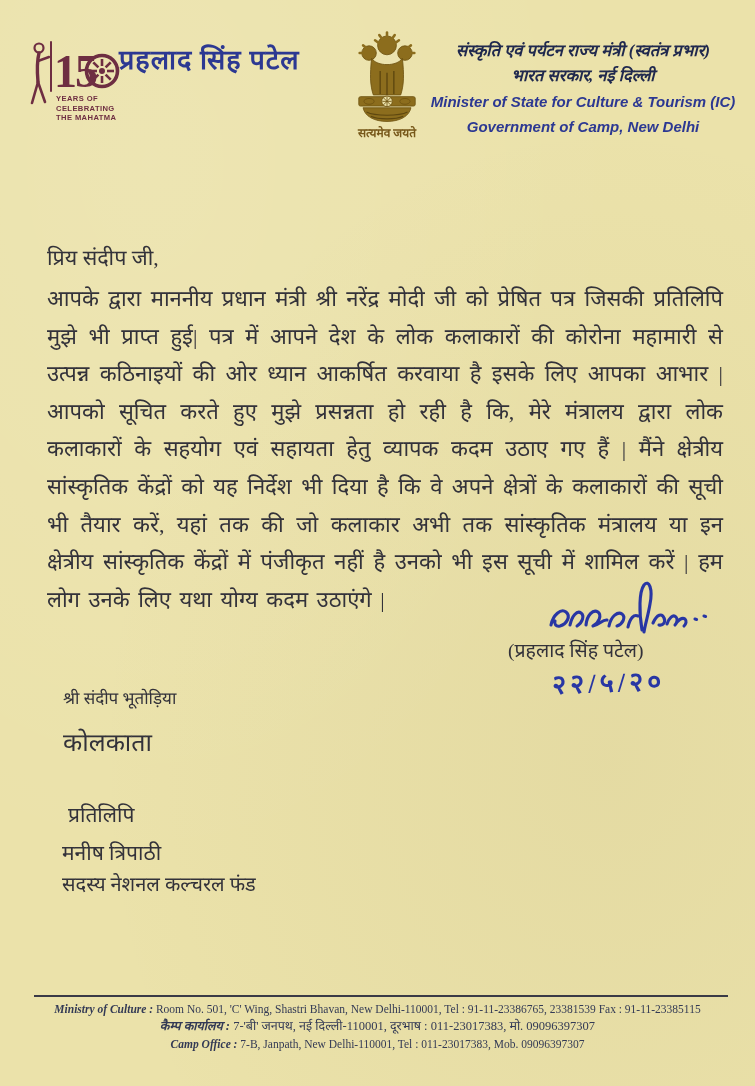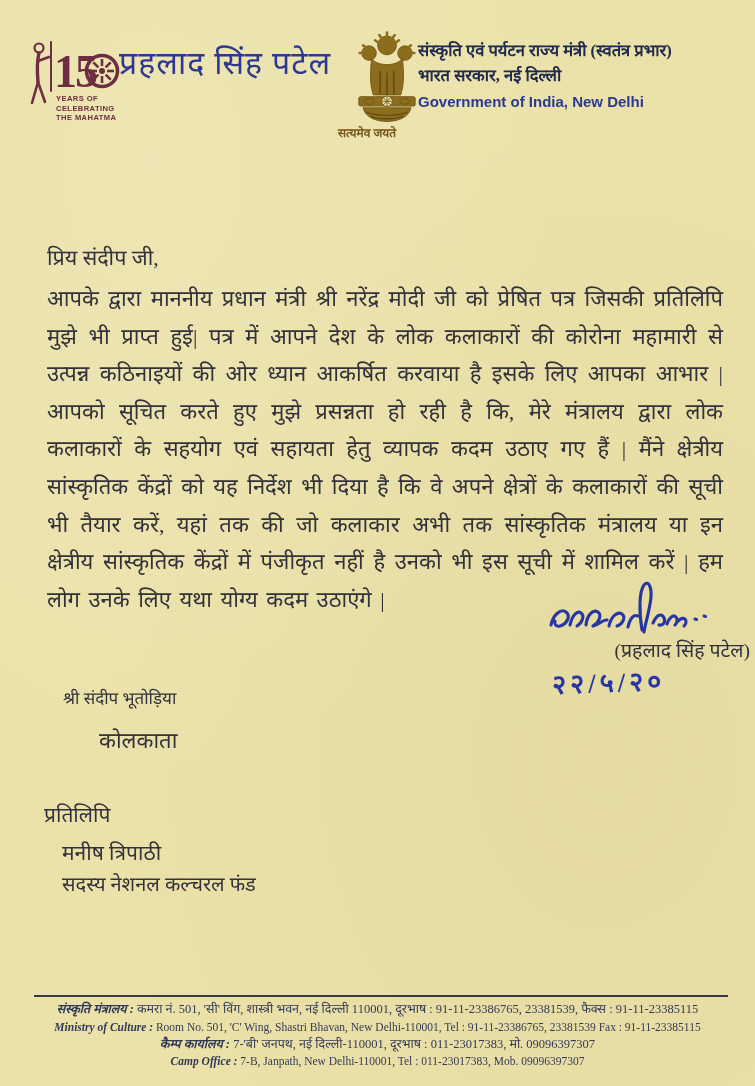--- a/index.html
+++ b/index.html
@@ -12,73 +12,73 @@
       radial-gradient(ellipse at 80% 70%, rgba(120,100,40,0.06), rgba(120,100,40,0) 60%),
       #ebe2aa;
     overflow: hidden;
     font-family: "Liberation Serif", "DejaVu Serif", serif;
   }
   .abs { position: absolute; }
 
   
   .name-hi {
     left: 119px; top: 40px;
-    font-size: 32px; font-weight: normal; color: #2c3892;
+    font-size: 27px; font-weight: bold; color: #2c3892;
     letter-spacing: 1px; white-space: nowrap;
   }
   .name-en {
     left: 119px; top: 76px;
     font-family: "Liberation Sans", "DejaVu Sans", sans-serif;
     font-size: 23px; font-weight: bold; color: #2c3892;
     letter-spacing: 0.5px; white-space: nowrap;
   }
-  .office { left: 418px; top: 38px; width: 330px; text-align: left; }
+  .office { left: 418px; top: 38px; width: 330px; text-align: center; font-style: italic; }
   .office .hi {
     font-size: 16.5px; font-weight: bold; color: #20294e;
     line-height: 25px; white-space: nowrap;
   }
   .office .en {
     font-family: "Liberation Sans", "DejaVu Sans", sans-serif;
     font-size: 15px; font-weight: bold; color: #2c3892;
     line-height: 22px; margin-top: 3px; white-space: nowrap;
   }
   .motto {
-    left: 338px; top: 124px; width: 98px; 
+    left: 338px; top: 124px; width: 98px; text-align: center;
     font-size: 12px; font-weight: bold; color: #77581a; white-space: nowrap;
   }
 
   
   .salutation {
     left: 47px; top: 242px;
     font-size: 21.5px; color: #33323a; white-space: nowrap;
   }
   .body-text {
     left: 47px; top: 280px; width: 676px;
     font-size: 22px; color: #33323a;
     line-height: 37.6px;
     text-align: justify;
     word-spacing: 3px;
   }
 
   
   .signed-name {
-    left: 520px; top: 636px; width: 230px; text-align: right;
+    left: 508px; top: 636px; width: 230px; text-align: left;
     font-size: 19.5px; color: #33323a; white-space: nowrap;
   }
   .hand-date {
     left: 552px; top: 663px;
     font-size: 27px; color: #2836a4;
     letter-spacing: 4px; transform: rotate(-2deg);
     font-weight: bold; white-space: nowrap;
   }
 
   
   .addr1 { left: 63px; top: 686px;  font-size: 17px; color: #33323a; white-space: nowrap; }
-  .addr2 { left: 63px; top: 724px;  font-size: 22px; color: #33323a; white-space: nowrap; margin-left: 36px; }
-  .cc0   { left: 44px; top: 800px;  font-size: 21px;   color: #33323a; white-space: nowrap; }
+  .addr2 { left: 63px; top: 724px;  font-size: 25px; color: #33323a; white-space: nowrap; }
+  .cc0   { left: 68px; top: 800px;  font-size: 21px;   color: #33323a; white-space: nowrap; }
   .cc1   { left: 62px; top: 838px;  font-size: 21px;   color: #33323a; white-space: nowrap; text-align: right; }
   .cc2   { left: 62px; top: 870px;  font-size: 20px;   color: #33323a; white-space: nowrap; }
 
   
   .footer-rule {
     left: 34px; top: 995px; width: 694px; height: 2px;
     background: #3a3a46;
   }
   .footer { left: 0; top: 1001px; width: 755px; text-align: center; color: #333a55; }
   .footer div { white-space: nowrap; }
@@ -166,21 +166,22 @@
         <path d="M28,96 C38,101 66,101 76,96"></path>
         <path d="M33,101 C42,105 62,105 71,101"></path>
       </g>
     </g>
   </svg>
   <div class="abs motto">सत्यमेव जयते</div>
 
   <div class="abs office">
     <div class="hi">संस्कृति एवं पर्यटन राज्य मंत्री (स्वतंत्र प्रभार)</div>
     <div class="hi">भारत सरकार, नई दिल्ली</div>
-    <div class="en">Government of India, New Delhi</div>
+    <div class="en">Minister of State for Culture &amp; Tourism (IC)</div>
+    <div class="en">Government of Camp, New Delhi</div>
   </div>
 
   <div class="abs salutation">प्रिय संदीप जी,</div>
   <div class="abs body-text">आपके द्वारा माननीय प्रधान मंत्री श्री नरेंद्र मोदी जी को प्रेषित पत्र जिसकी प्रतिलिपि मुझे भी प्राप्त हुई| पत्र में आपने देश के लोक कलाकारों की कोरोना महामारी से उत्पन्न कठिनाइयों की ओर ध्यान आकर्षित करवाया है इसके लिए आपका आभार | आपको सूचित करते हुए मुझे प्रसन्नता हो रही है कि, मेरे मंत्रालय द्वारा लोक कलाकारों के सहयोग एवं सहायता हेतु व्यापक कदम उठाए गए हैं | मैंने क्षेत्रीय सांस्कृतिक केंद्रों को यह निर्देश भी दिया है कि वे अपने क्षेत्रों के कलाकारों की सूची भी तैयार करें, यहां तक की जो कलाकार अभी तक सांस्कृतिक मंत्रालय या इन क्षेत्रीय सांस्कृतिक केंद्रों में पंजीकृत नहीं है उनको भी इस सूची में शामिल करें | हम लोग उनके लिए यथा योग्य कदम उठाएंगे |</div>
 
   <svg class="abs" style="left:543px; top:580px;" width="180" height="62" viewBox="0 0 180 62">
     <g stroke="#2836a4" stroke-width="3.1" fill="none" stroke-linecap="round" stroke-linejoin="round">
       <path d="M8,45 C10,35 18,28 23,32 C28,36 24,44 17,46 C13,47 11,44 12,41"></path>
       <path d="M27,45 C29,36 34,30 38,33 C42,36 39,43 34,46"></path>
       <path d="M43,45 C44,35 50,29 55,32 C59,35 56,43 50,46 C56,45 60,39 64,40"></path>
@@ -198,23 +199,20 @@
 
   <div class="abs addr1">श्री संदीप भूतोड़िया</div>
   <div class="abs addr2">कोलकाता</div>
 
   <div class="abs cc0">प्रतिलिपि</div>
   <div class="abs cc1">मनीष त्रिपाठी</div>
   <div class="abs cc2">सदस्य नेशनल कल्चरल फंड</div>
 
   <div class="abs footer-rule"></div>
   <div class="abs footer">
-    <div class="f-hi">
-      <span class="f-label-hi">संस्कृति मंत्रालय :</span><span> कमरा नं. 501, 'सी' विंग, शास्त्री भवन, नई दिल्ली 110001, दूरभाष : 91-11-23386765, 23381539, फैक्स : 91-11-23385115</span>
-    </div>
     <div class="f-en">
       <span class="f-label-en">Ministry of Culture :</span><span> Room No. 501, 'C' Wing, Shastri Bhavan, New Delhi-110001, Tel : 91-11-23386765, 23381539 Fax : 91-11-23385115</span>
     </div>
     <div class="f-hi">
       <span class="f-label-hi">कैम्प कार्यालय :</span><span> 7-'बी' जनपथ, नई दिल्ली-110001, दूरभाष : 011-23017383, मो.  09096397307</span>
     </div>
     <div class="f-en">
       <span class="f-label-en">Camp Office :</span><span> 7-B, Janpath, New Delhi-110001, Tel : 011-23017383, Mob.  09096397307</span>
     </div>
   </div>

